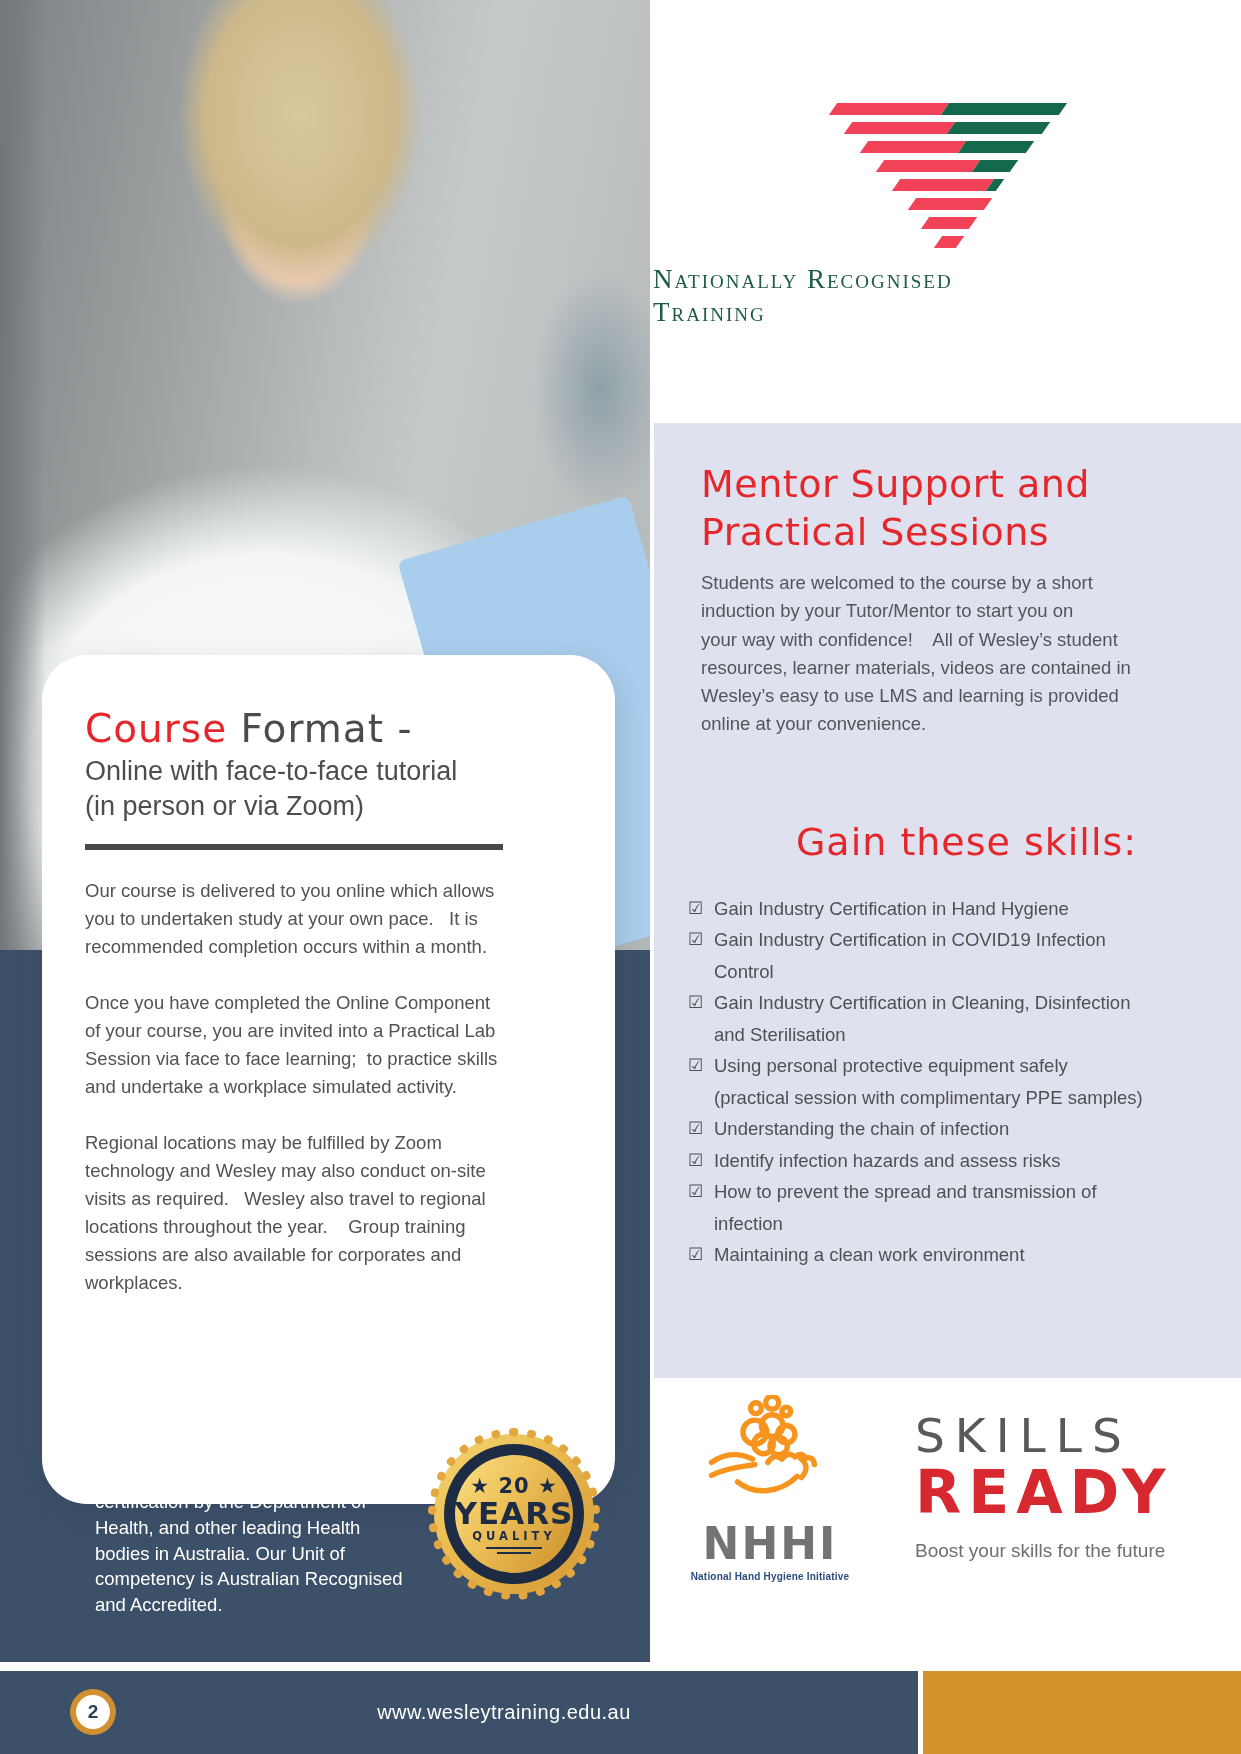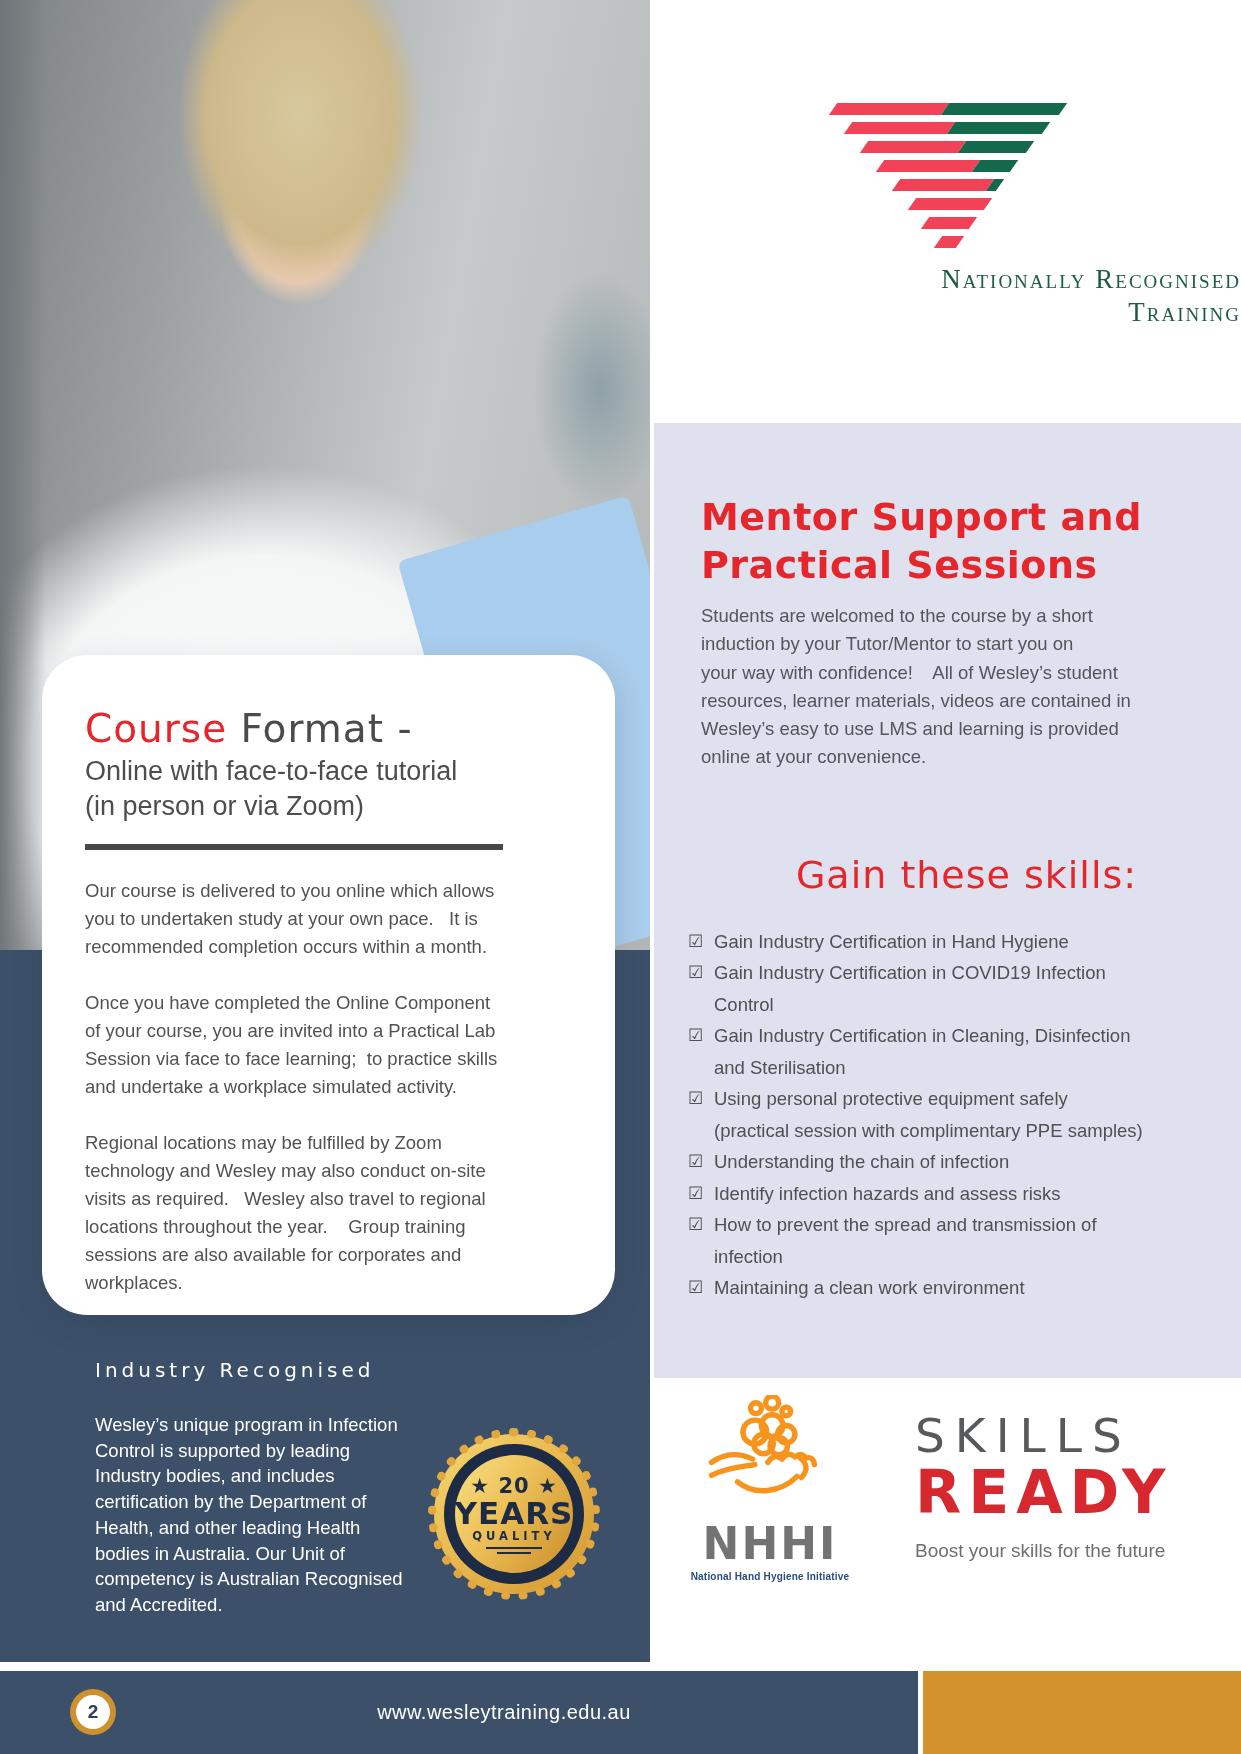--- a/index.html
+++ b/index.html
@@ -21,21 +21,21 @@
       linear-gradient(100deg,#7d8284 0%,#9b9fa0 25%,#b7bbbc 48%,#c6cacb 62%,#b2b6b7 100%);
   }
   .folder{
     position:absolute;left:452px;top:520px;width:240px;height:430px;
     background:#a9cdec;transform:rotate(-16deg);border-radius:8px;
   }
   .navy-left{position:absolute;left:0;top:950px;width:650px;height:712px;background:#3c5069;}
 
   
   .card{
-    position:absolute;left:42px;top:655px;width:573px;height:660px;background:#ffffff;
+    position:absolute;left:42px;top:655px;width:573px;height:849px;background:#ffffff;
     border-radius:45px;box-shadow:0 10px 30px rgba(40,50,70,.18);
   }
   .card-inner{padding:50px 42px 0 43px;}
   .card-title{font-family:"DejaVu Sans",sans-serif;font-size:39px;letter-spacing:1px;color:#4a4b4d;line-height:48px;}
   .card-title .accent{color:#e5262b;}
   .card-sub{font-family:"Liberation Sans",sans-serif;font-size:27px;color:#4c4d4f;line-height:35px;margin-top:1px;white-space:pre-line;}
   .divider{width:418px;height:6px;background:#474849;margin-top:20px;}
   .card-par{font-size:18.5px;line-height:28px;color:#515254;margin-top:28px;white-space:pre-wrap;}
   .card-par.first{margin-top:27px;}
 
@@ -74,28 +74,28 @@
   .badge .b-sub{font-size:11.5px;font-weight:bold;letter-spacing:4px;line-height:14px;}
   .badge .b-line{width:56px;height:2px;background:#1d2b45;margin-top:4px;}
   .badge .b-line2{width:34px;height:2px;background:#1d2b45;margin-top:3px;}
 
   
   .nrt-logo{position:absolute;left:653px;top:0;width:588px;height:423px;background:#ffffff;}
   .nrt-row{position:absolute;height:12px;transform:skewX(-35deg);}
   .nrt-red{position:absolute;top:0;height:12px;background:#f14258;}
   .nrt-green{position:absolute;top:0;height:12px;background:#14684c;}
   .nrt-text{
-    position:absolute;left:0;top:263px;width:588px;text-align:right;color:#1e5b45;
+    position:absolute;left:0;top:263px;width:588px;text-align:left;color:#1e5b45;
     font-family:"Liberation Serif",serif;font-variant:small-caps;font-size:27px;line-height:33px;letter-spacing:2px;
   }
 
   .lavender{position:absolute;left:654px;top:423px;width:587px;height:955px;background:#e0e1ef;}
   .mentor-title{
-    margin:70px 0 0 47px;color:#e5262b;font-family:"DejaVu Sans",sans-serif;
-    font-size:38px;line-height:48px;letter-spacing:.5px;white-space:pre-line;font-weight:bold;
+    margin:37px 0 0 47px;color:#e5262b;font-family:"DejaVu Sans",sans-serif;
+    font-size:38px;line-height:48px;letter-spacing:.5px;white-space:pre-line;
   }
   .mentor-body{margin:13px 0 0 47px;width:505px;font-size:18.5px;line-height:28.3px;color:#54555a;white-space:pre-wrap;}
   .gain-title{
     margin:81px 0 0 38px;color:#e5262b;font-family:"DejaVu Sans",sans-serif;
     font-size:38px;line-height:44px;letter-spacing:1px;text-align:center;
   }
   .skills-list{margin:29px 0 0 34px;width:520px;}
   .skill-item{display:flex;font-size:18.5px;line-height:31.5px;color:#4f5052;}
   .check{width:26px;flex:none;font-size:17px;color:#4f5052;}
   .skill-text{white-space:pre-wrap;}

